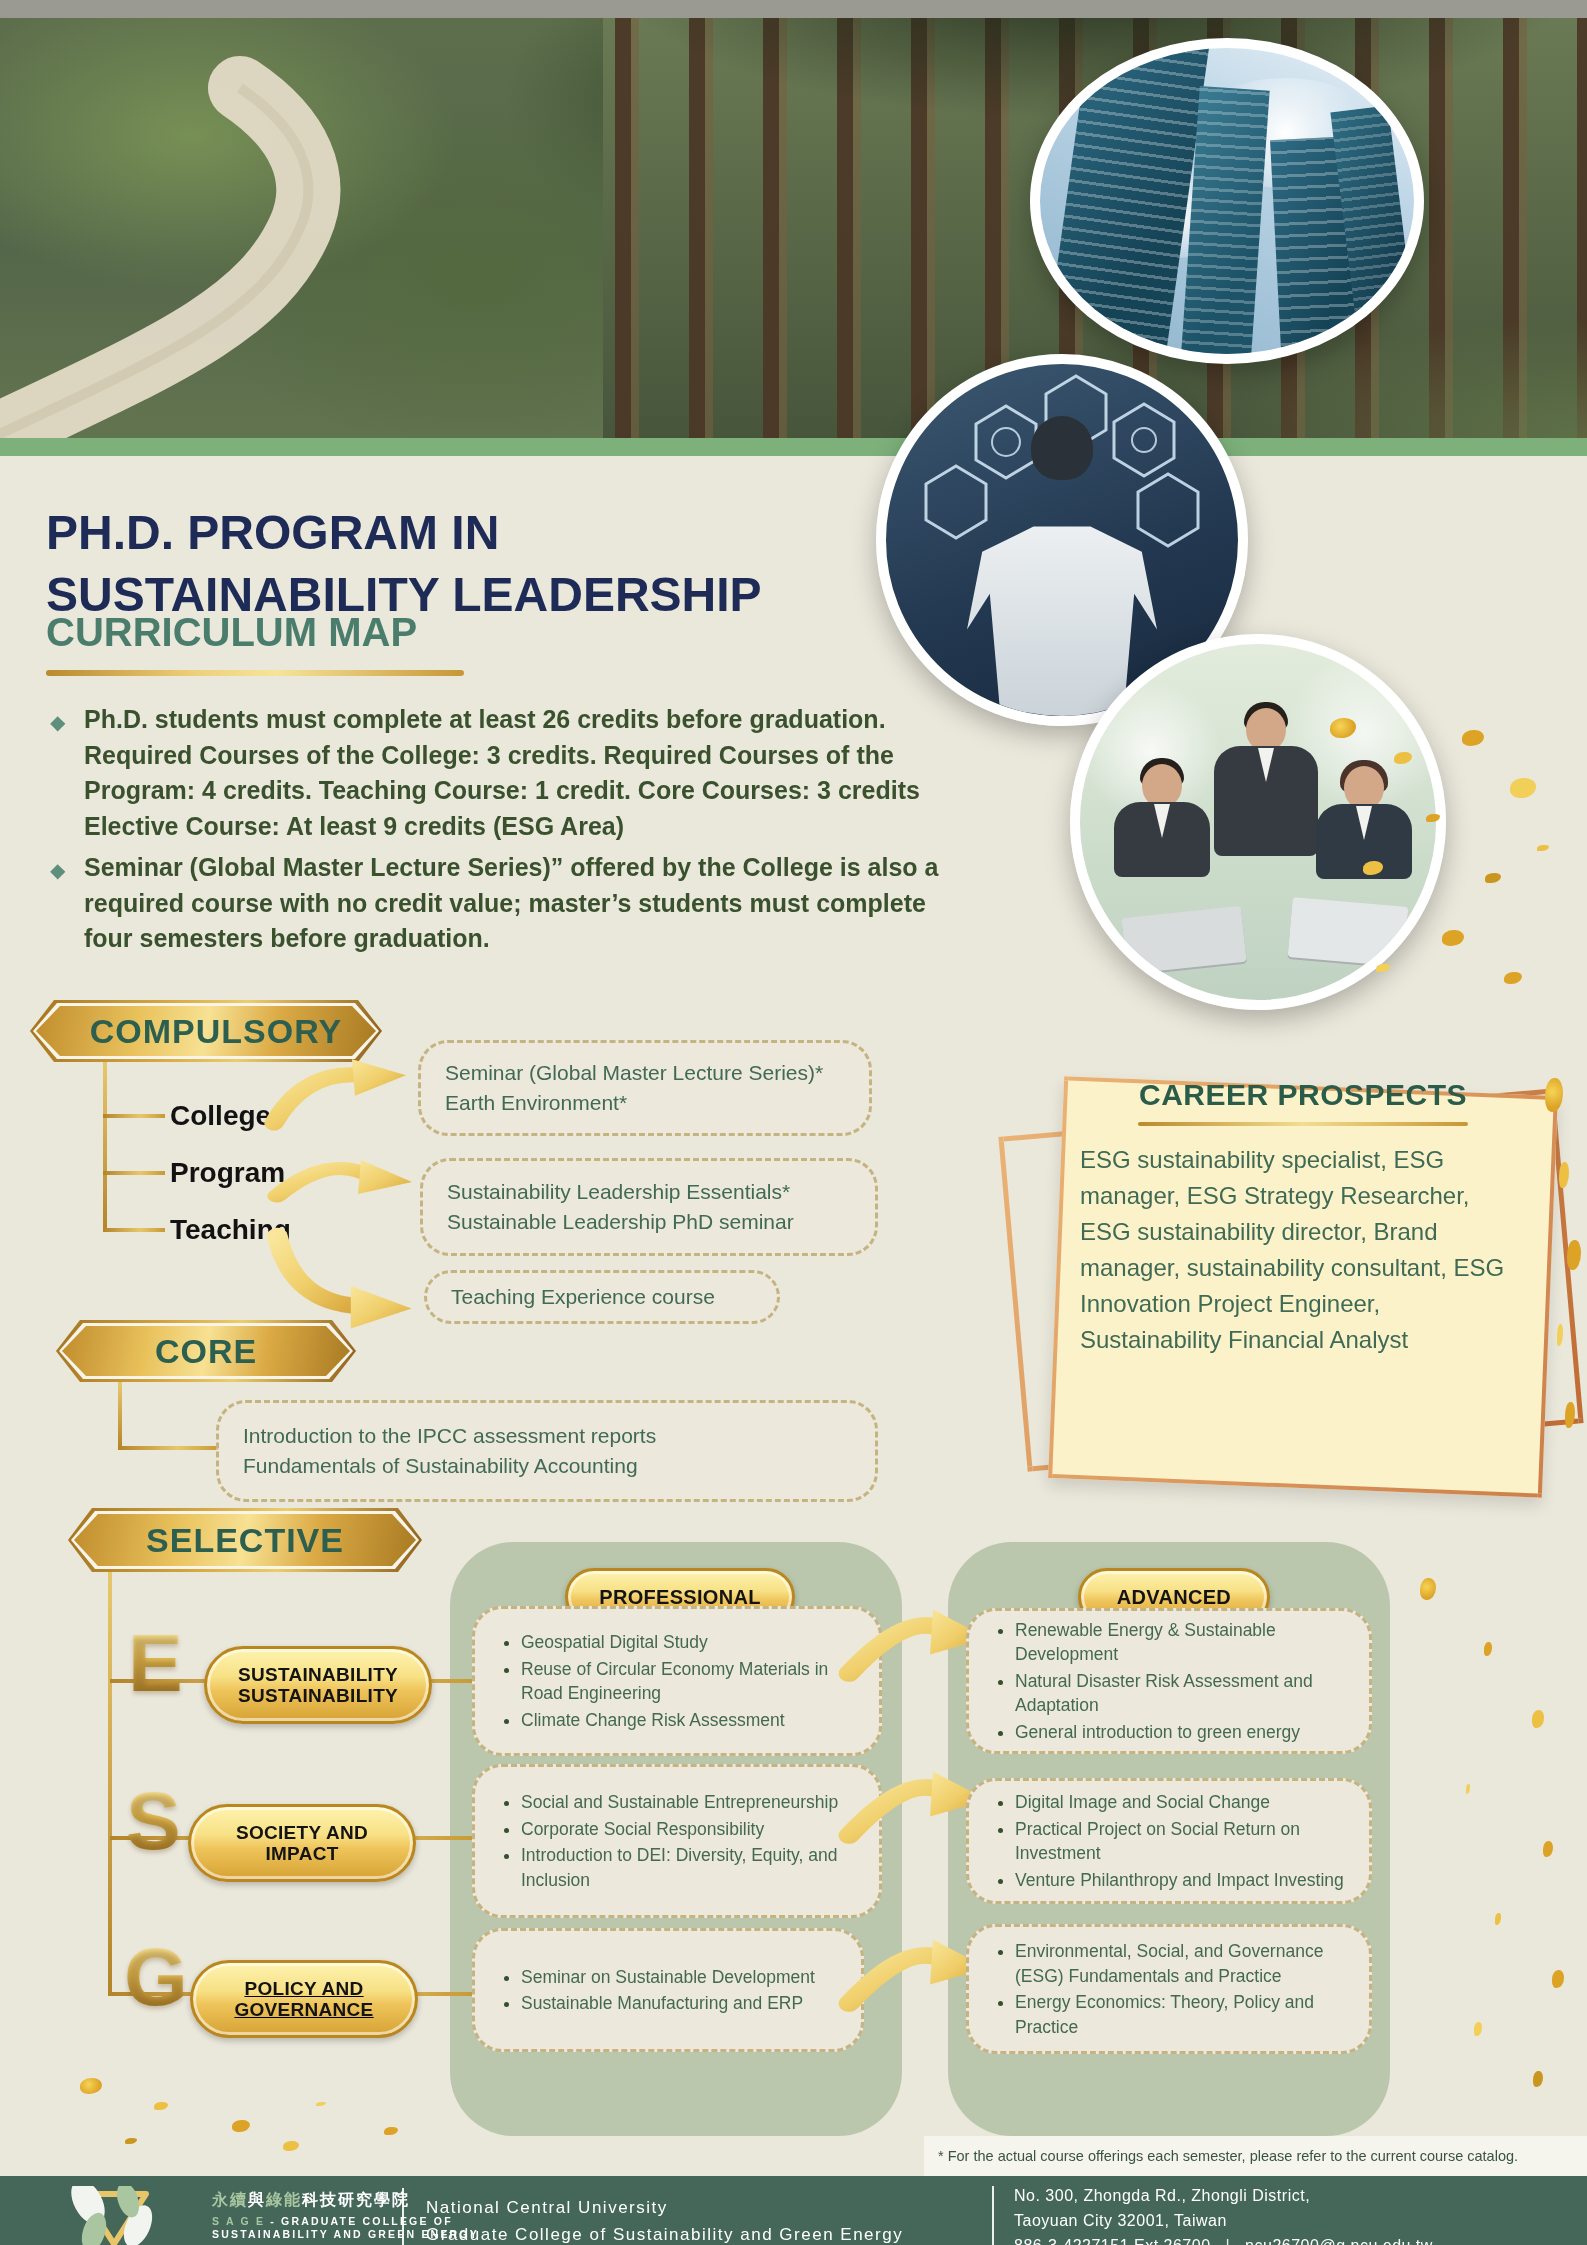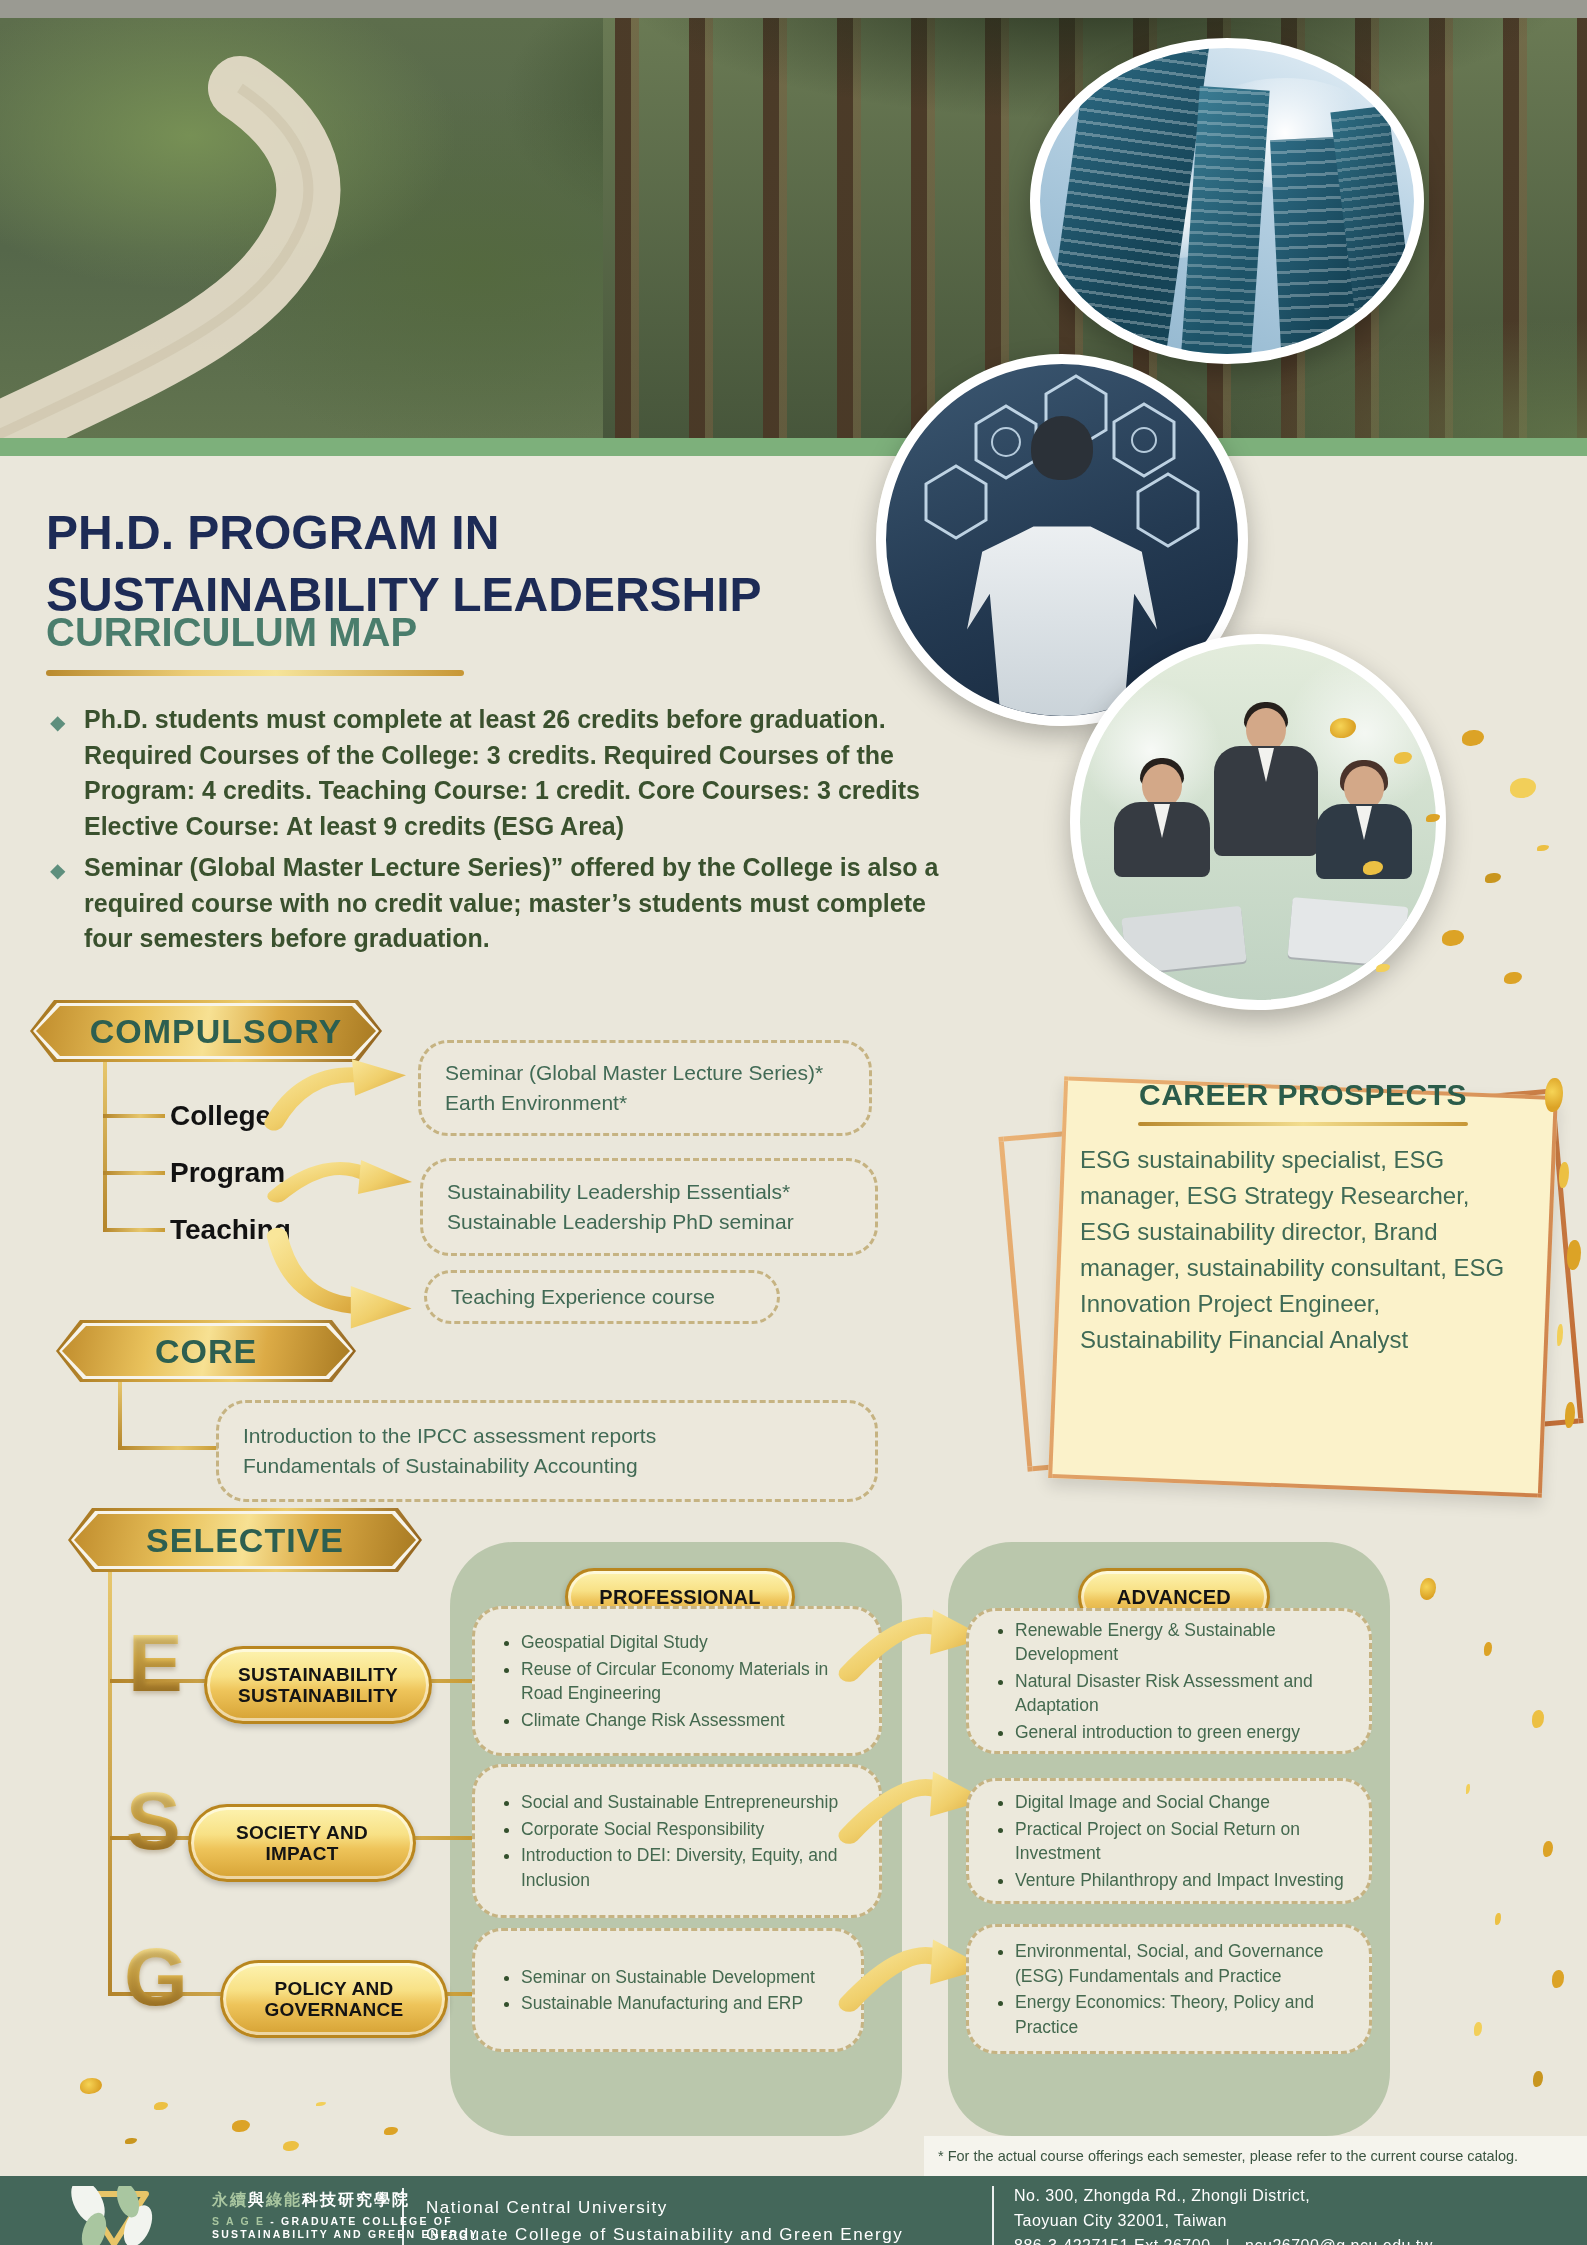--- a/index.html
+++ b/index.html
@@ -349,21 +349,21 @@
   <div class="dashbox" style="left:966px;top:1760px;width:406px;height:126px;background:#ece9dc;">
     <ul>
       <li>Digital Image and Social Change</li>
       <li>Practical Project on Social Return on Investment</li>
       <li>Venture Philanthropy and Impact Investing</li>
     </ul>
   </div>
 
   <div class="gline" style="left:110px;top:1974px;width:362px;height:4px;"></div>
   <div class="esg-letter" style="left:124px;top:1912px;">G</div>
-  <div class="gold-pill" style="left:220px;top:1942px;width:222px;height:72px;">
+  <div class="gold-pill" style="left:190px;top:1942px;width:222px;height:72px;text-decoration:underline;">
     <span class="txt" style="font-size:19px;">POLICY AND GOVERNANCE</span>
   </div>
   <div class="dashbox" style="left:472px;top:1910px;width:392px;height:124px;background:#ece9dc;">
     <ul>
       <li>Seminar on Sustainable Development</li>
       <li>Sustainable Manufacturing and ERP</li>
     </ul>
   </div>
   <svg class="arrow" style="left:840px;top:1900px;width:150px;height:95px;" viewBox="0 0 100 80" preserveAspectRatio="none">
     <path d="M6,72 Q46,18 70,36" fill="none" stroke="url(#ga)" stroke-width="14" stroke-linecap="round"></path>

